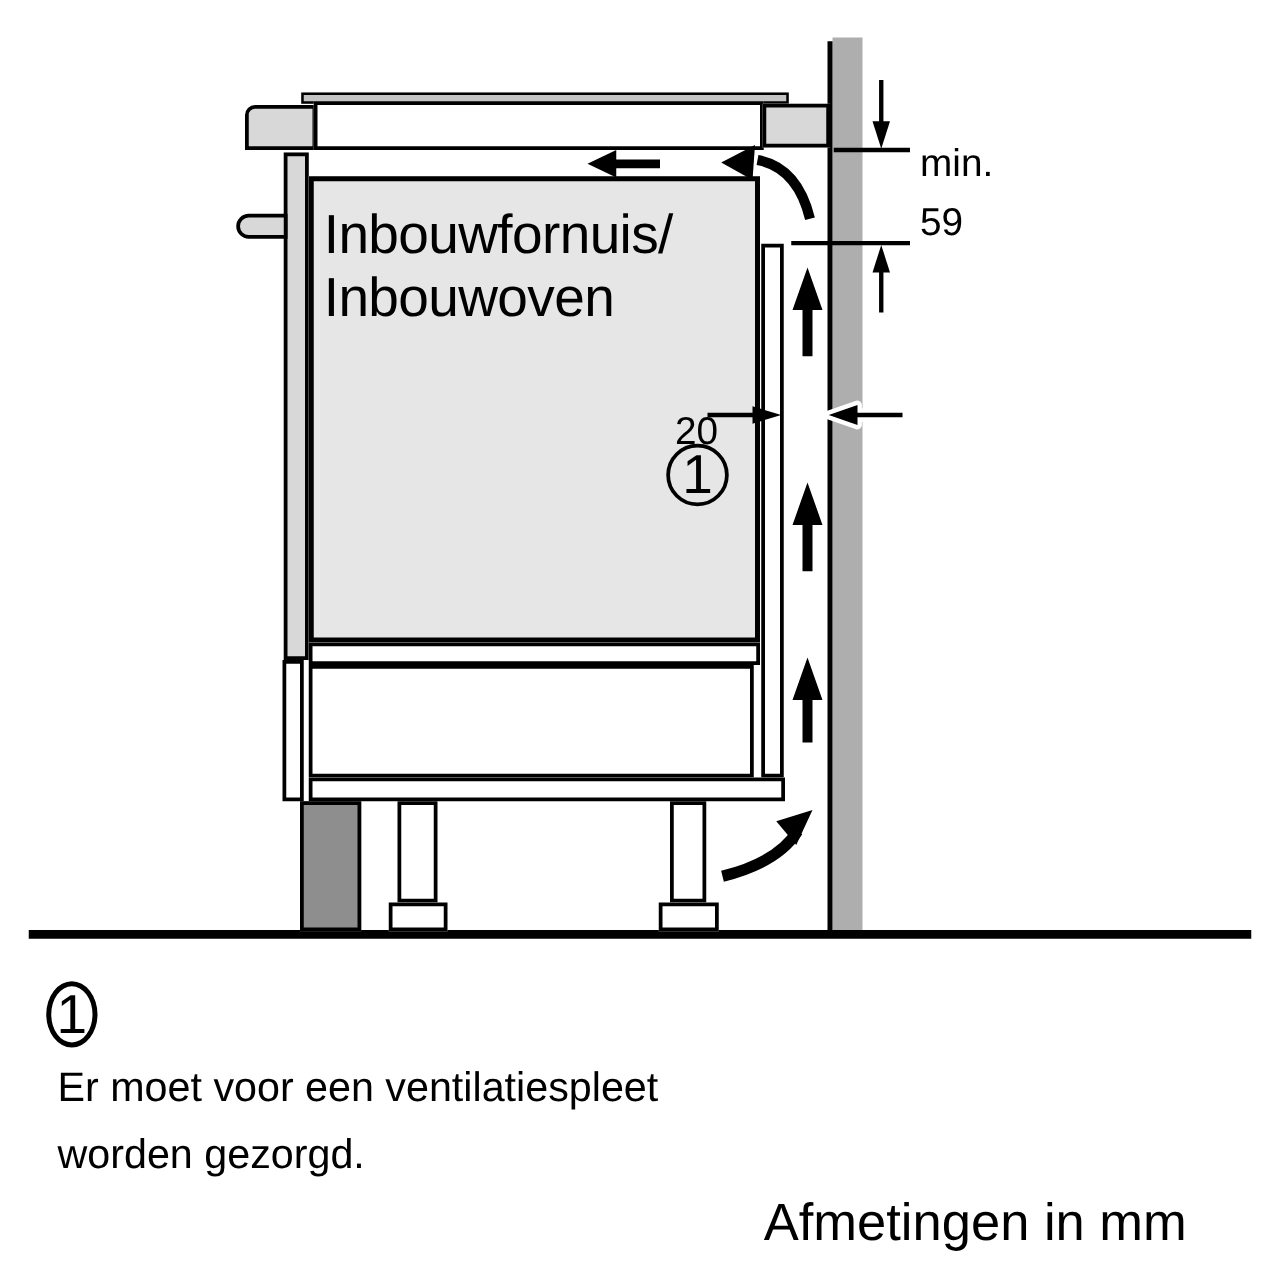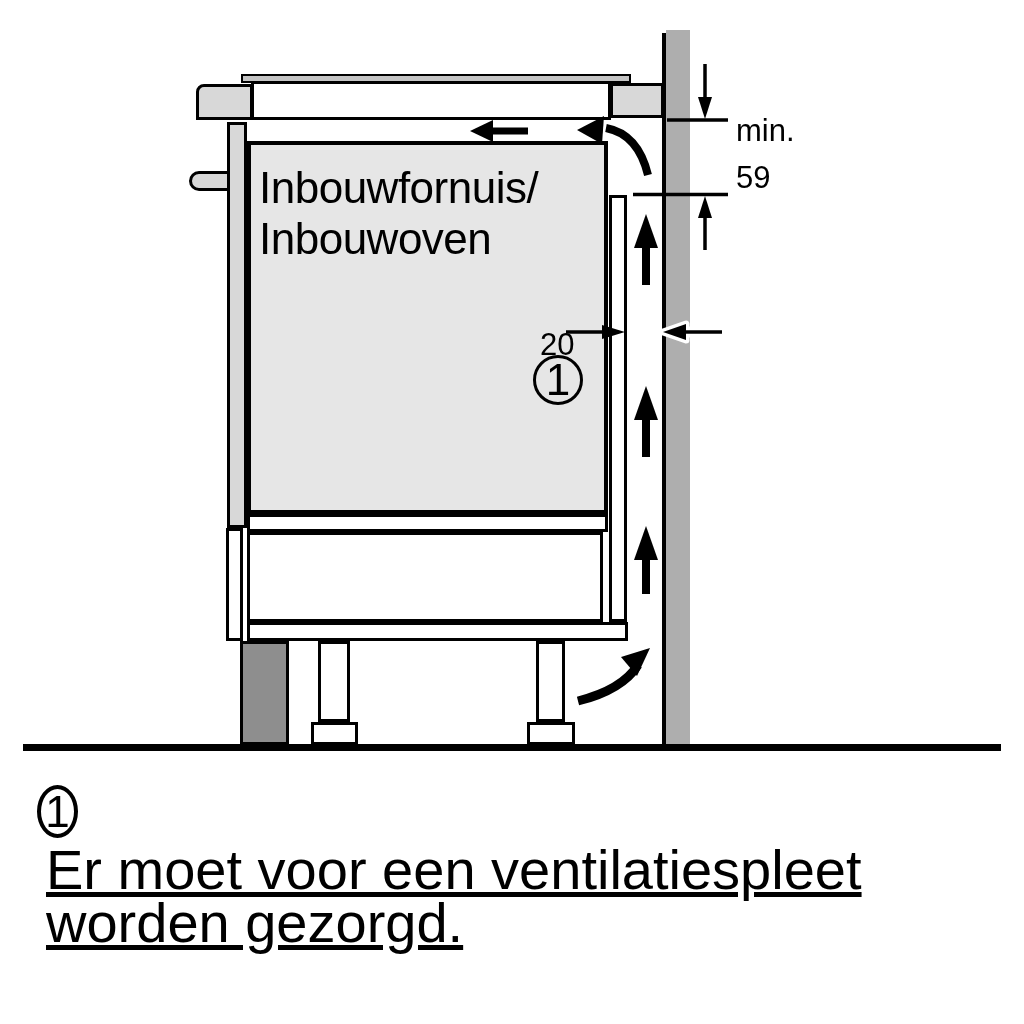--- a/index.html
+++ b/index.html
@@ -17,21 +17,21 @@
   .wall-edge{background:var(--c-line,#000);}
   .wall-body{background:var(--c-wall,#aeaeae);}
   .floor{background:var(--c-line,#000);}
   .worktop{border:3px solid var(--c-line,#000);background:var(--c-worktop-fill,#d8d8d8);}
   .glass{border:2px solid var(--c-line,#000);background:var(--c-hob-glass,#c4c4c4);}
   .ovenbox{border:4px solid var(--c-line,#000);background:var(--c-cabinet-fill,#e6e6e6);}
   .plinth{border:3px solid var(--c-line,#000);background:var(--c-plinth,#8e8e8e);}
   .label{position:absolute;white-space:nowrap;line-height:1;}
   .oven-label{font-size:44px;line-height:51px;letter-spacing:-0.5px;}
   .dim-label{font-size:31px;}
-  .legend-text{font-size:56px;line-height:53px;text-decoration:underline;}
+  .legend-text{font-size:33px;line-height:53px;}
   .footer-note{font-size:42px;}
   .callout{
     position:absolute;box-sizing:border-box;
     border:3.5px solid var(--c-line,#000);
     border-radius:50%;
     display:flex;align-items:center;justify-content:center;
     font-size:44px;
     background:transparent;
   }
   .legend-callout{border-width:4px;}
@@ -138,14 +138,15 @@
   </div>
 
   <div class="callout legend-callout" style="left:37px;top:785px;width:41px;height:53px;">
     <span>1</span>
   </div>
   <div class="label legend-text" style="left:46px;top:843px;">
     <div>Er moet voor een ventilatiespleet</div>
     <div>worden gezorgd.</div>
   </div>
 
+  <div class="label footer-note" style="left:611px;top:957px;">Afmetingen in mm</div>
 
 </div>
 
 </body></html>

